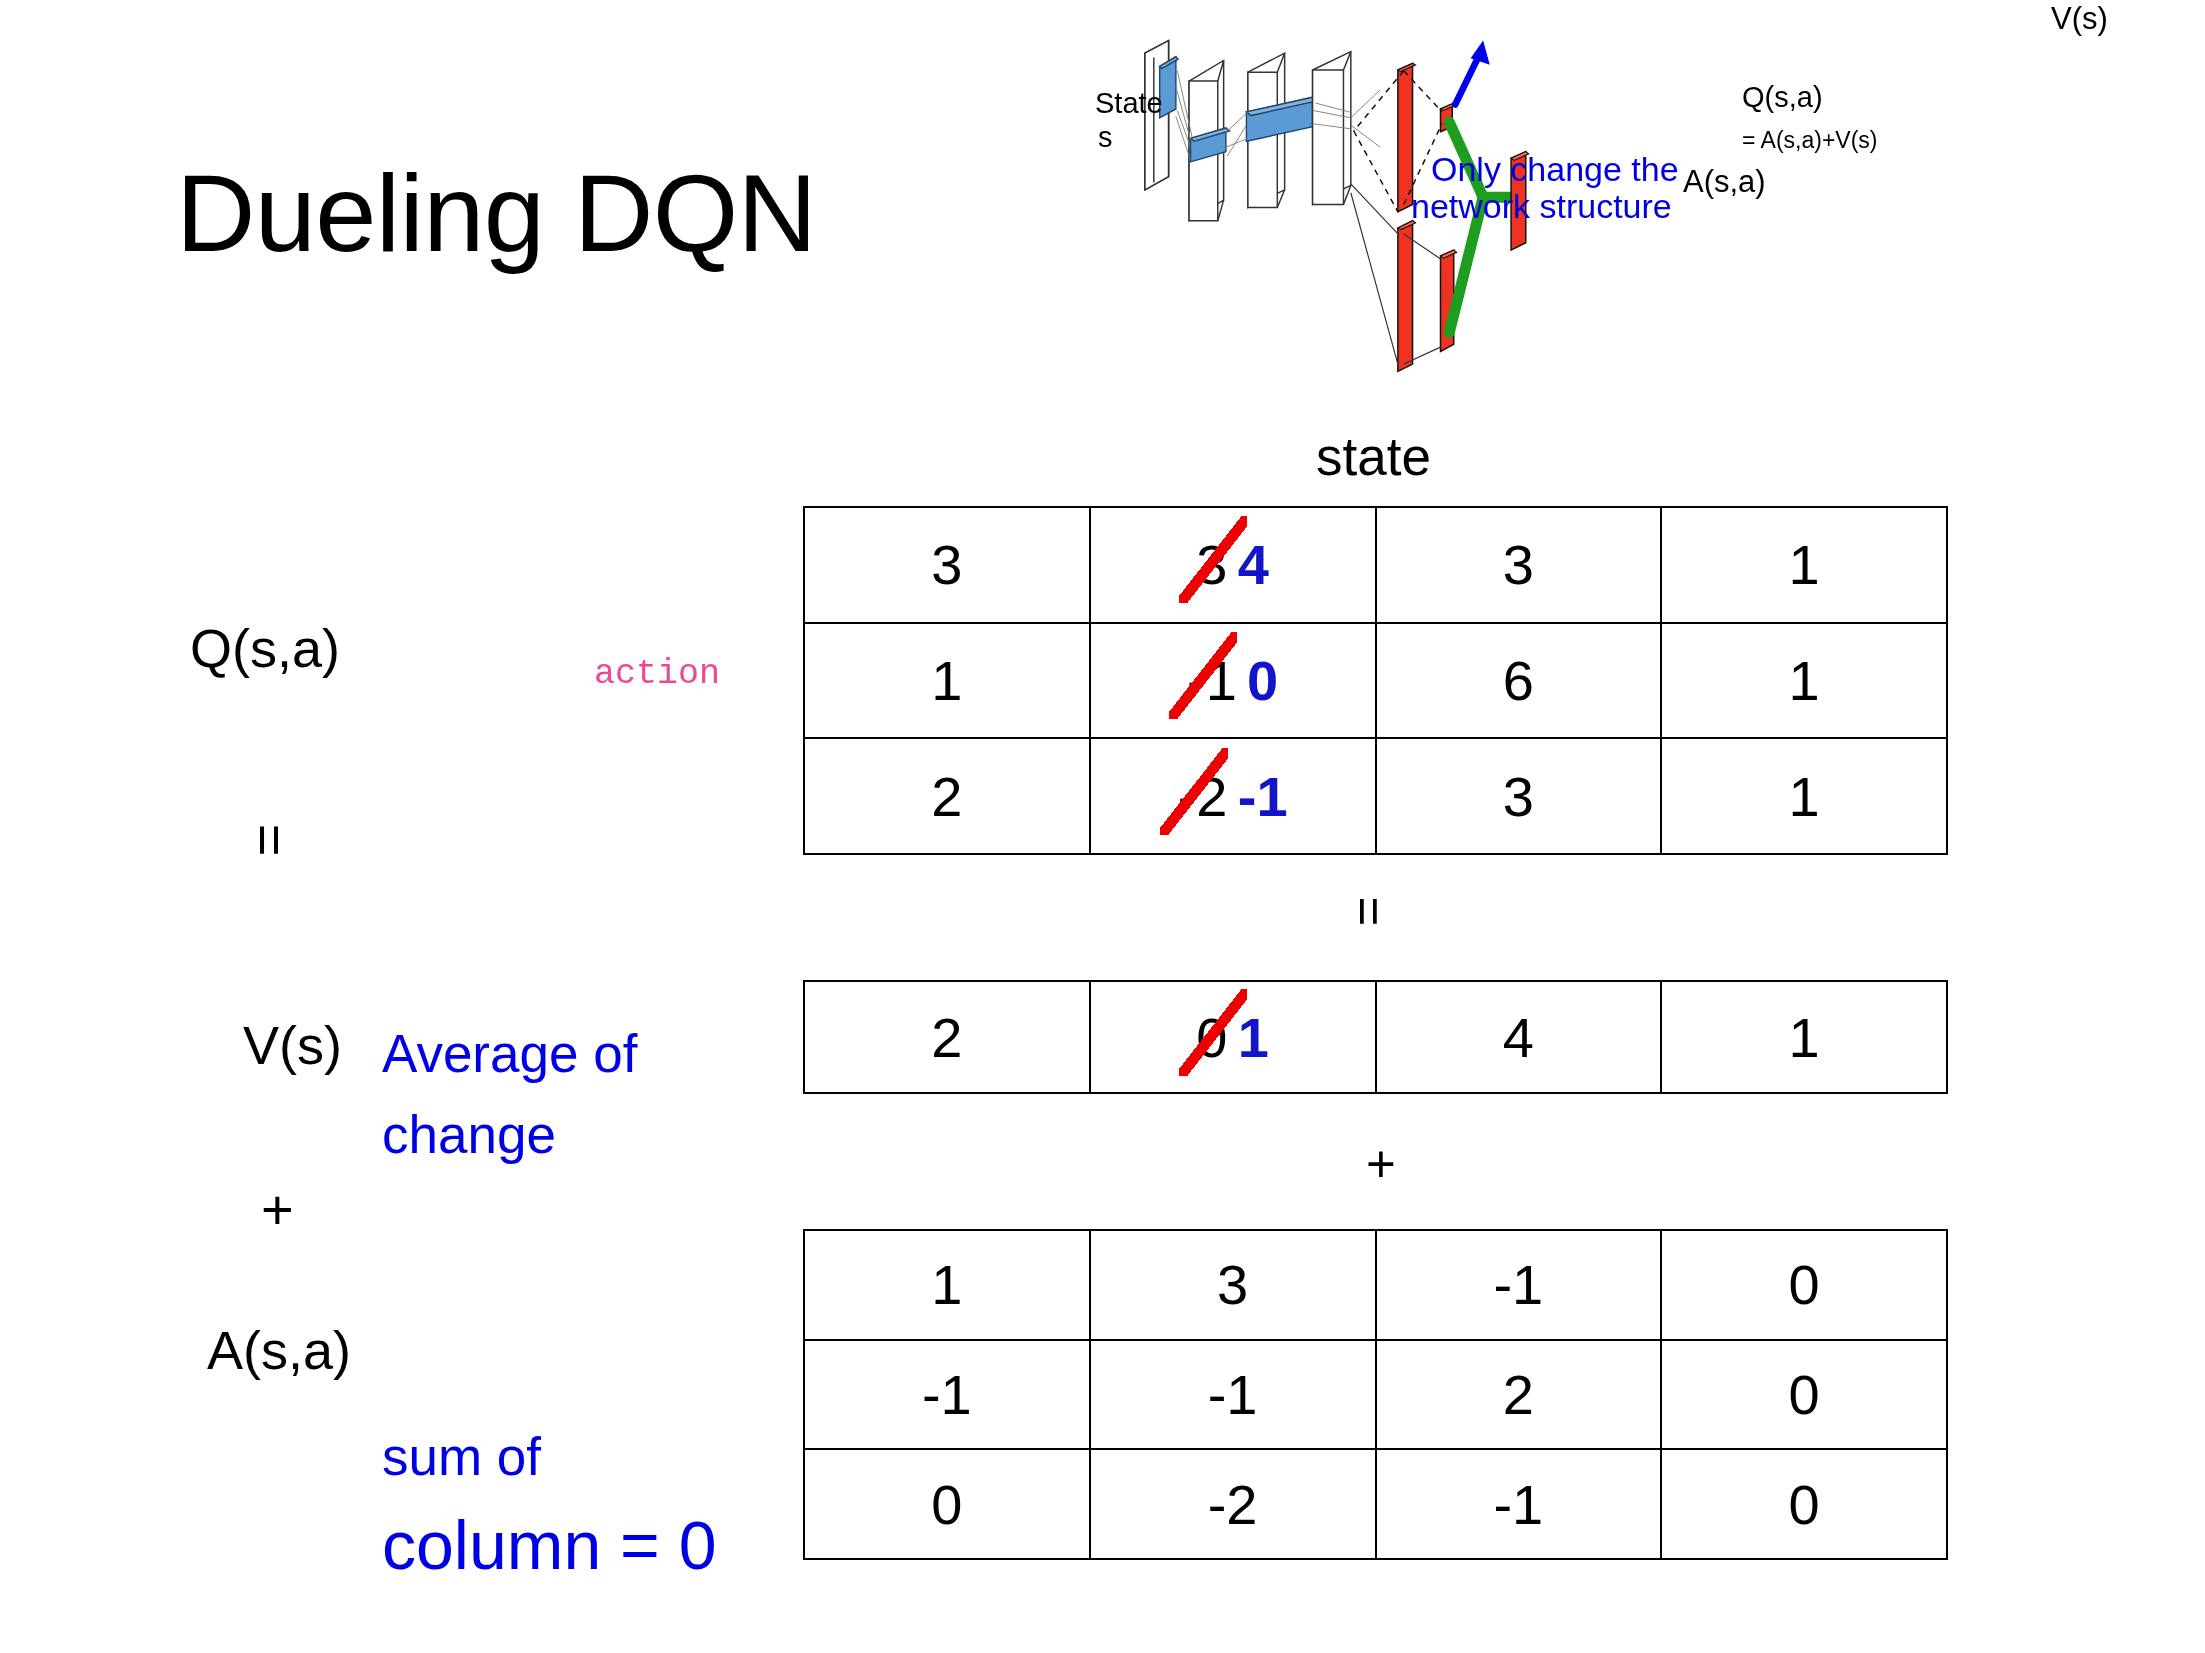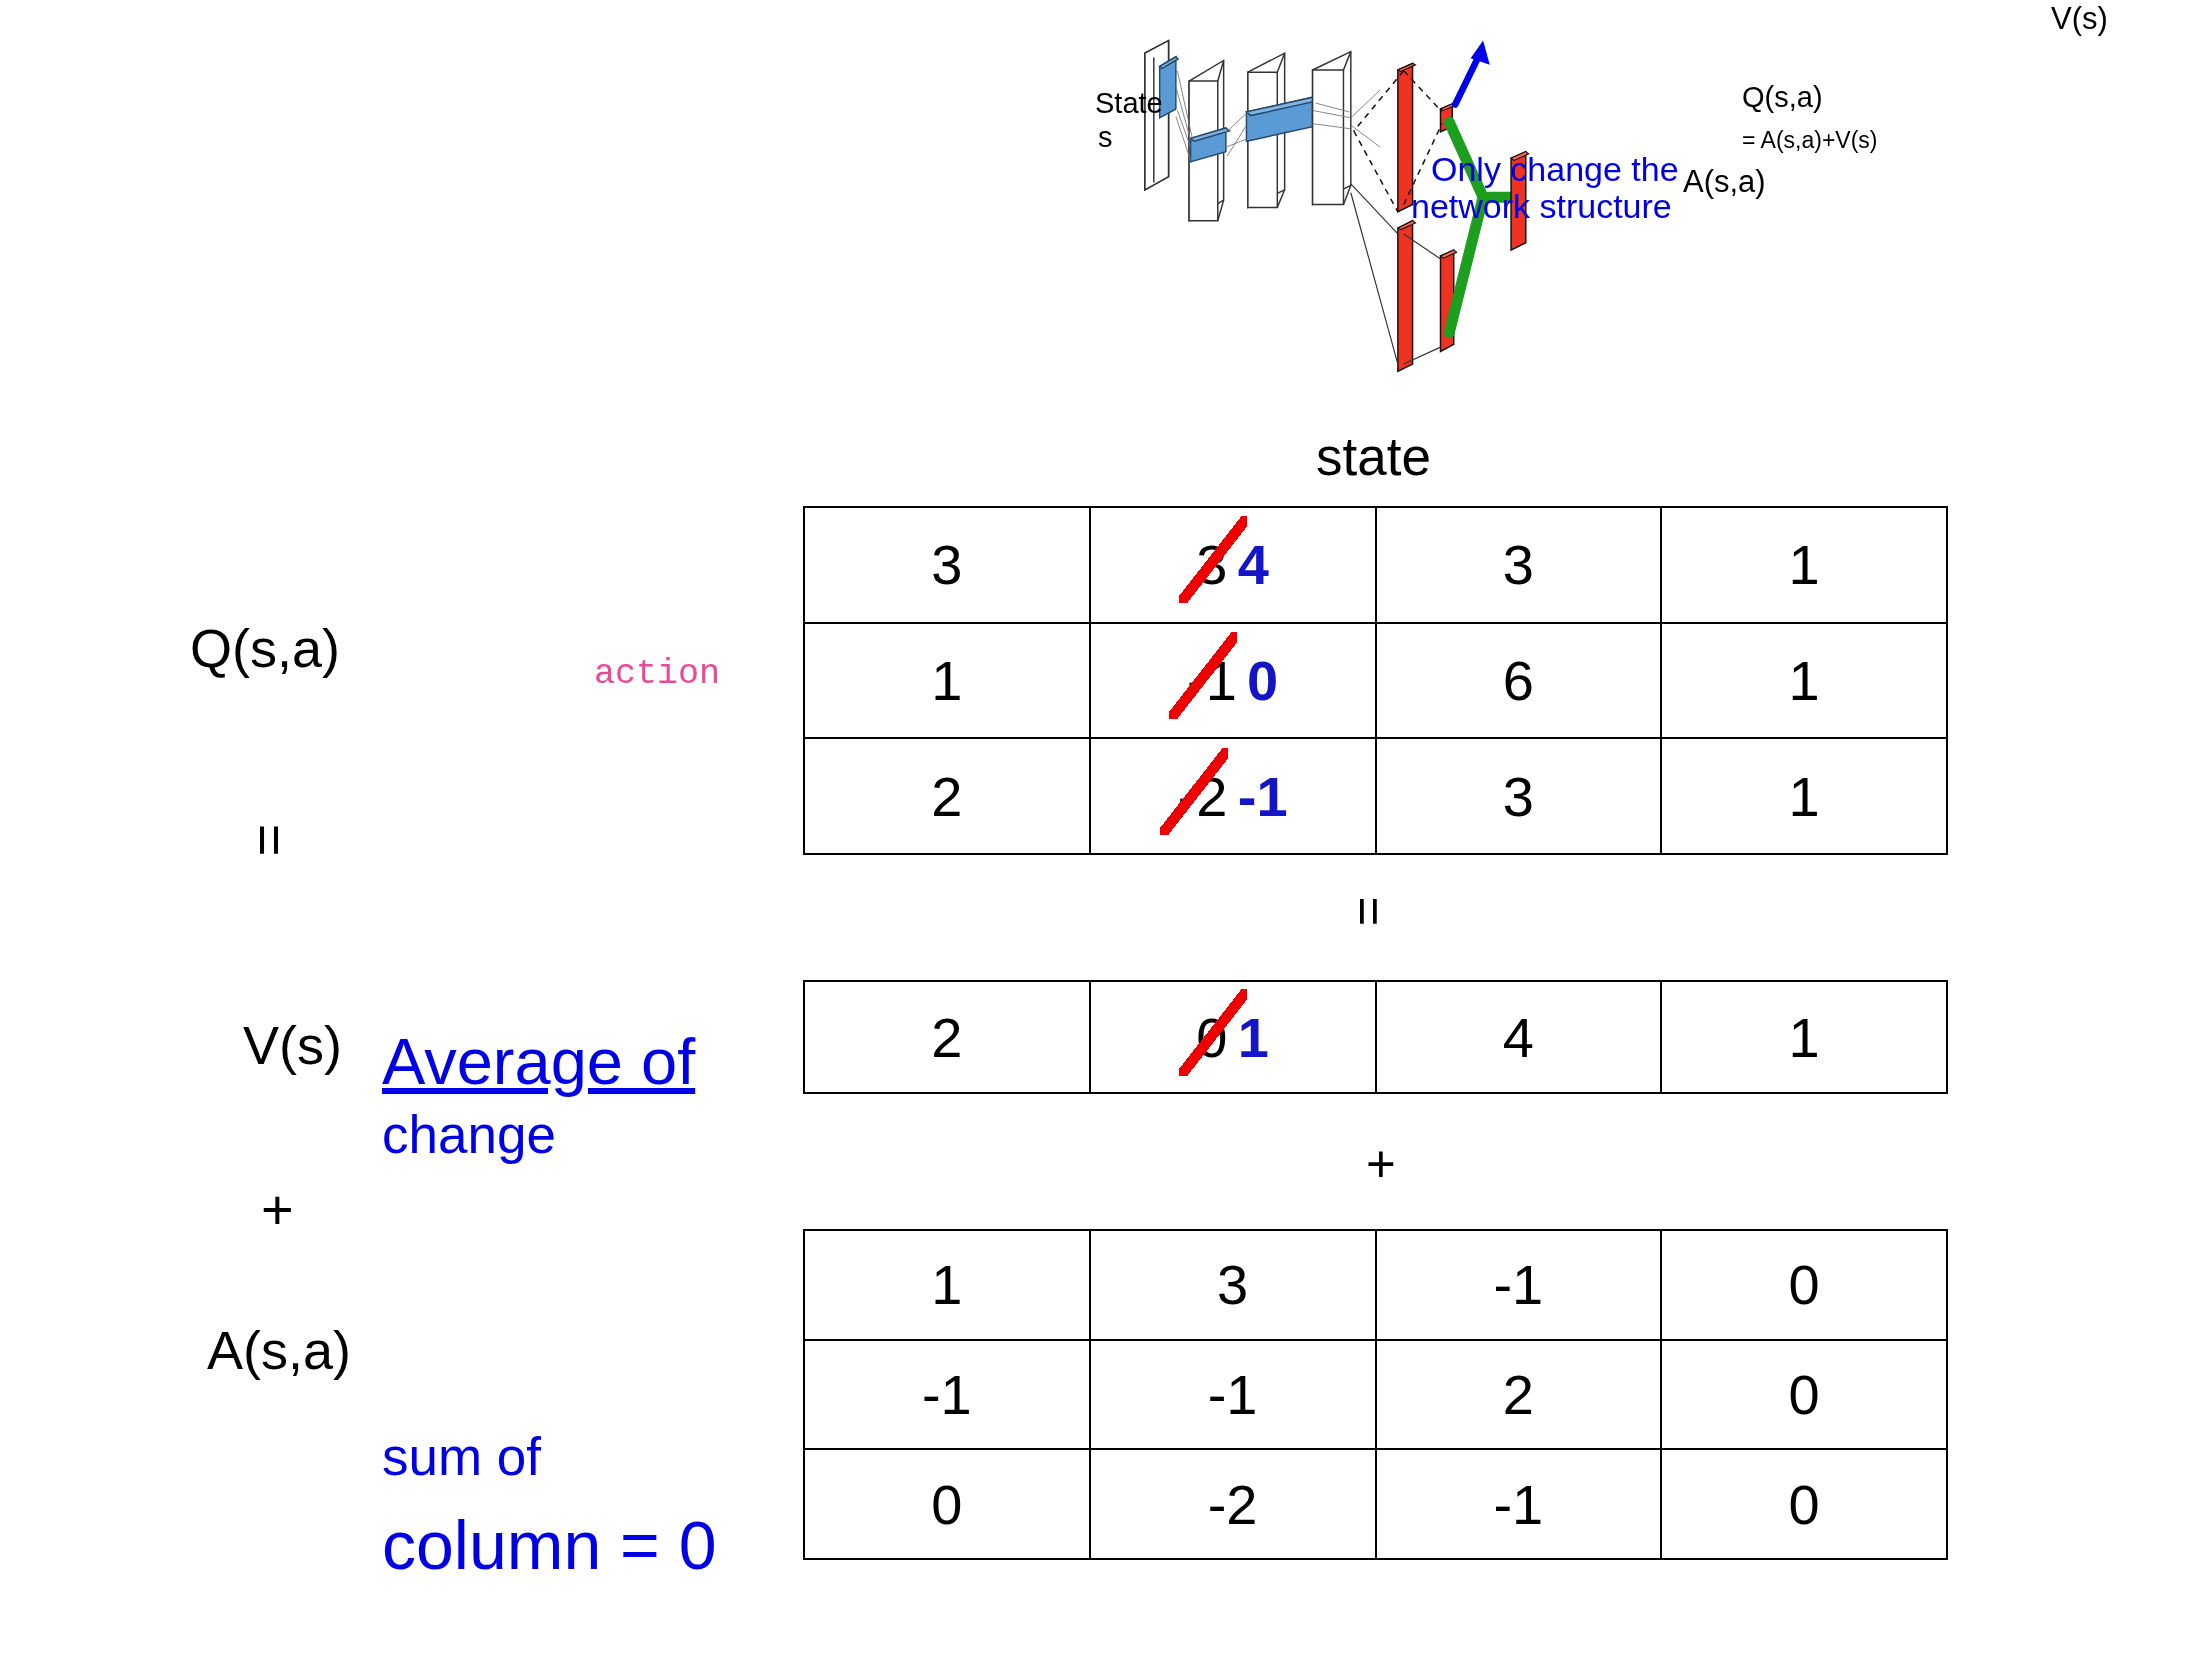--- a/index.html
+++ b/index.html
@@ -86,20 +86,21 @@
     position:absolute; font-size:51px; color:#000; line-height:1;
   }
   .op-rot { transform: rotate(90deg); transform-origin: center center; }
   .multiline { line-height: 1.22; }
 </style>
 </head>
 <body>
 
 <div id="slide">
 
+  <div class="title">Dueling DQN</div>
 
   <div class="netdiag">
     <svg width="1110" height="412" viewBox="0 0 1510 560">
       <g stroke="#333" fill="none" stroke-width="2">
 
         <polygon points="68,72 100,55 100,240 68,258" fill="#ffffff" stroke="#333"></polygon>
         <polygon points="68,72 100,55 100,240 68,258" fill="#fff"></polygon>
         <path d="M68,72 L100,55 L100,240 L68,258 Z" fill="#fff" stroke="#333"></path>
         <path d="M80,78 L80,248" stroke="#333"></path>
 
@@ -259,21 +260,21 @@
               <span>1</span>
             </span></td>
         </tr>
       </tbody>
   </table>
 
   <div class="op-between op-rot" style="left: 1354px; top: 886px;">=</div>
 
   <div class="lbl" style="left: 243px; top: 1018px;">V(s)</div>
 
-  <div class="lbl lbl-blue multiline" style="left: 382px; top: 1022px; font-size: 65px; text-decoration: underline;">Average of</div>
+  <div class="lbl lbl-blue multiline" style="left: 382px; top: 1022px; font-size: 53px;">Average of</div>
   <div class="lbl lbl-blue multiline" style="left: 382px; top: 1103px; font-size: 53px;">change</div>
 
   <div class="plus" style="left: 261px; top: 1182px;">+</div>
 
   <table class="grid" id="v-grid" style="left: 803px; top: 980px; width: 1145px; height: 114px;">
     <tbody>
         <tr>
           <td><span class="cellwrap">
               <span>2</span>
             </span></td>

